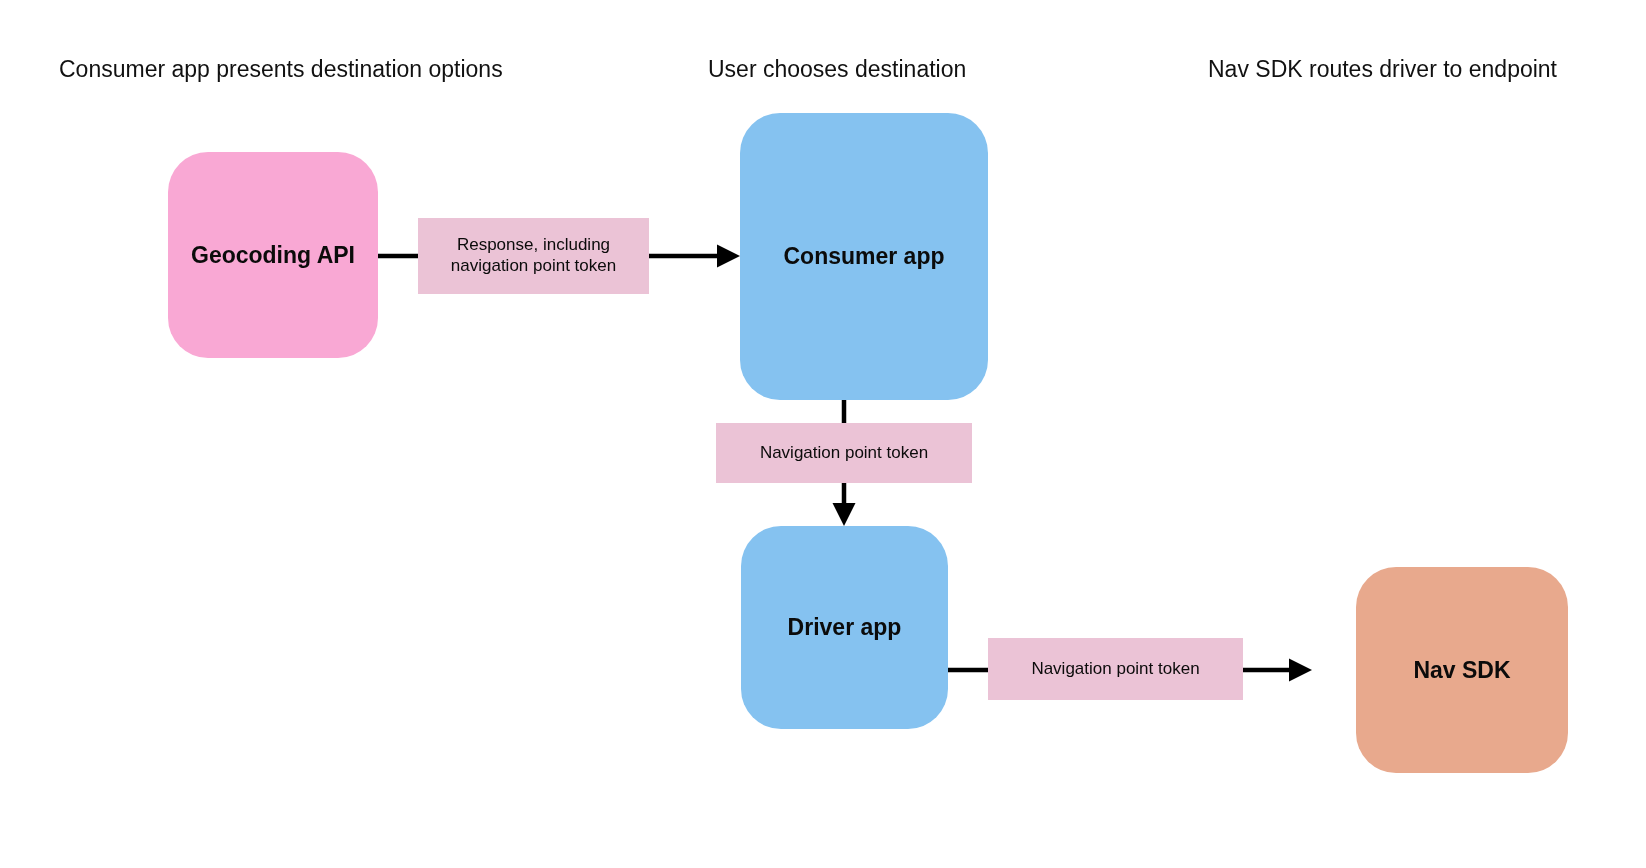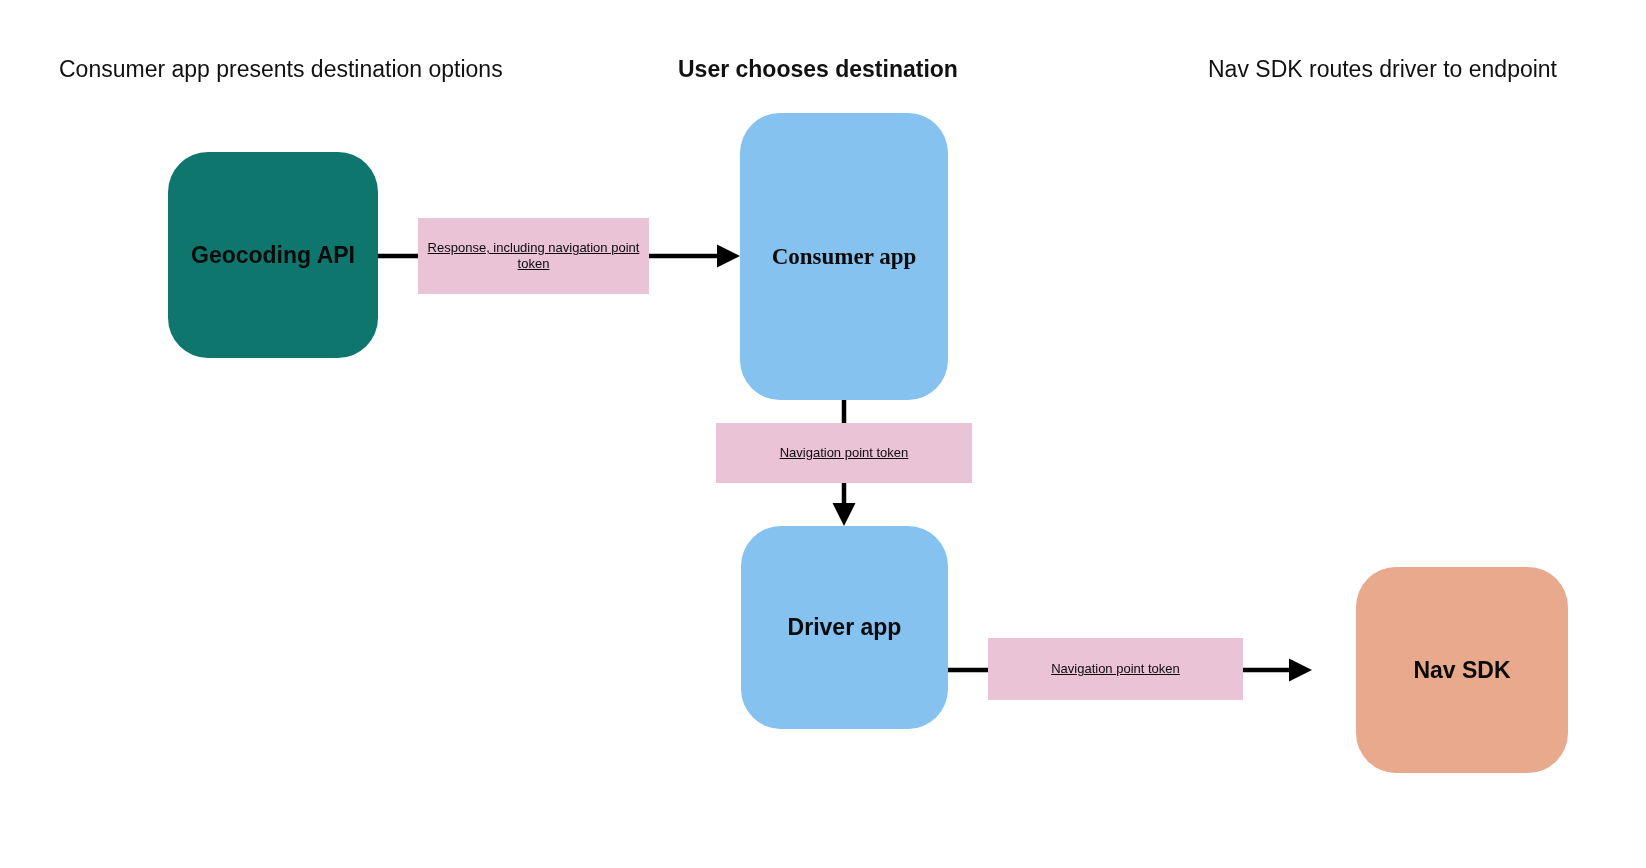--- a/index.html
+++ b/index.html
@@ -18,51 +18,50 @@
   }
   .col-header {
     position: absolute;
     top: 56px;
     font-size: 23px;
     font-weight: 400;
     color: #111111;
     white-space: nowrap;
   }
   #header-1 { left: 59px; }
-  #header-2 { left: 678px; font-weight: bold; }
+  #header-2 { left: 708px; }
   #header-3 { left: 1208px; text-align: center; }
 
   .node {
     position: absolute;
     border-radius: 40px;
     display: flex;
     align-items: center;
     justify-content: center;
     font-size: 23px;
     font-weight: 700;
     color: #0b0b0b;
     text-align: center;
   }
   #node-geocoding { left: 168px; top: 152px; width: 210px; height: 206px; }
-  #node-consumer  { left: 740px; top: 113px; width: 208px; height: 287px; font-family: Liberation Serif, serif; }
+  #node-consumer  { left: 740px; top: 113px; width: 248px; height: 287px; }
   #node-driver    { left: 741px; top: 526px; width: 207px; height: 203px; }
   #node-navsdk    { left: 1312px; top: 567px; width: 212px; height: 206px; }
 
   .edge-label {
     position: absolute;
     display: flex;
     align-items: center;
     justify-content: center;
     text-align: center;
-    font-size: 13px;
+    font-size: 17px;
     line-height: 1.22;
     color: #0b0b0b;
     padding: 0 8px;
     box-sizing: border-box;
-    text-decoration: underline;
   }
   #edge-label-1 { left: 418px; top: 218px; width: 231px; height: 76px; }
   #edge-label-2 { left: 716px; top: 423px; width: 256px; height: 60px; }
   #edge-label-3 { left: 988px; top: 638px; width: 255px; height: 62px; }
 
   #arrow-layer {
     position: absolute;
     left: 0;
     top: 0;
     width: 1646px;
@@ -94,21 +93,21 @@
       <polygon points="844,526 832.5,503 855.5,503" style="fill: rgb(0, 0, 0);"></polygon>
     </g>
 
     <g>
       <line class="arrow-line" x1="948" y1="670" x2="988" y2="670" style="stroke: rgb(0, 0, 0);"></line>
       <line class="arrow-line" x1="1243" y1="670" x2="1291" y2="670" style="stroke: rgb(0, 0, 0);"></line>
       <polygon points="1312,670 1289,658.5 1289,681.5" style="fill: rgb(0, 0, 0);"></polygon>
     </g>
   </svg>
 
-  <div class="node" id="node-geocoding" style="background: #0f766e;">
+  <div class="node" id="node-geocoding" style="background: #f9a8d4;">
     <span>Geocoding API</span>
   </div>
 
   <div class="node" id="node-consumer" style="background: rgb(133, 194, 240);">
     <span>Consumer app</span>
   </div>
 
   <div class="node" id="node-driver" style="background: rgb(133, 194, 240);">
     <span>Driver app</span>
   </div>

